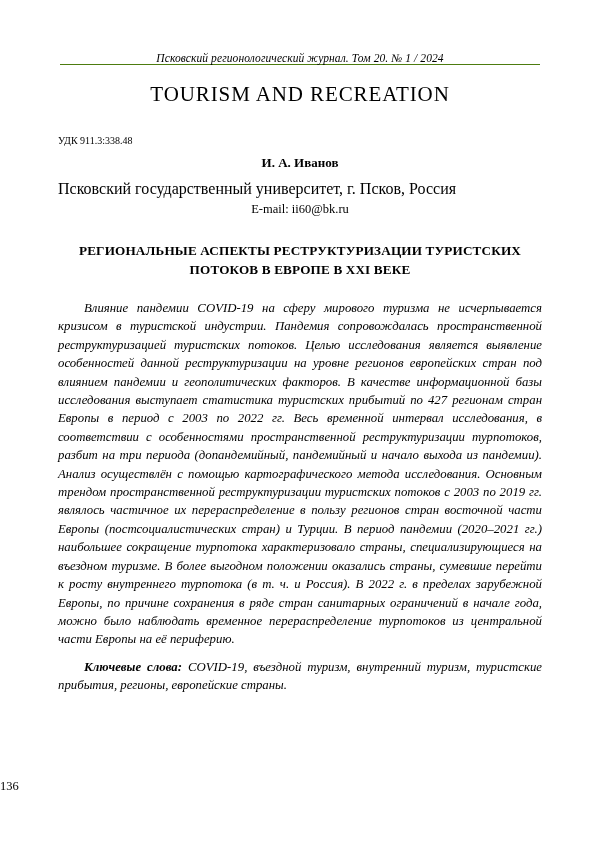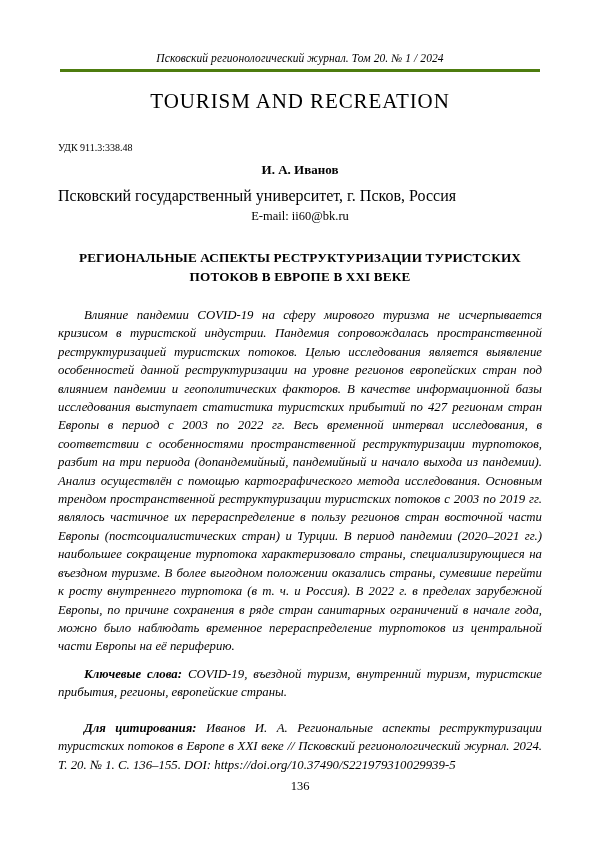--- a/index.html
+++ b/index.html
@@ -20,22 +20,21 @@
     height: 852px;
     box-sizing: border-box;
     padding: 52px 58px 24px 58px;
     position: relative;
   }
   .running-head {
     text-align: center;
     font-style: italic;
     font-size: 11.5px;
     letter-spacing: 0.1px;
-    padding-bottom: 5px;
-    border-bottom: 3px solid #4d7c0f;
+    border-bottom: 1px solid #4d7c0f;
     margin: 0 2px 0 2px;
   }
   .section-title {
     text-align: center;
     font-size: 21px;
     letter-spacing: 1.1px;
     margin-top: 16px;
     line-height: 1.25;
   }
   .section-title .ru {
@@ -114,21 +113,21 @@
     font-size: 12.8px;
     line-height: 1.44;
     text-align: justify;
     text-indent: 26px;
   }
   .page-number {
     position: absolute;
     bottom: 58px;
     left: 0;
     width: 600px;
-    text-align: center;
+    text-align: left;
     font-size: 12.5px;
   }
 </style>
 </head>
 <body>
 
 <div class="page">
 
   <div class="running-head">Псковский регионологический журнал. Том 20. № 1 / 2024</div>
 
@@ -146,19 +145,15 @@
 
   <div class="article-title">РЕГИОНАЛЬНЫЕ АСПЕКТЫ РЕСТРУКТУРИЗАЦИИ ТУРИСТСКИХ ПОТОКОВ В ЕВРОПЕ В XXI ВЕКЕ</div>
 
   <div class="abstract">Влияние пандемии COVID-19 на сферу мирового туризма не исчерпывается кризисом в туристской индустрии. Пандемия сопровождалась пространственной реструктуризацией туристских потоков. Целью исследования является выявление особенностей данной реструктуризации на уровне регионов европейских стран под влиянием пандемии и геополитических факторов. В качестве информационной базы исследования выступает статистика туристских прибытий по 427 регионам стран Европы в период с 2003 по 2022 гг. Весь временной интервал исследования, в соответствии с особенностями пространственной реструктуризации турпотоков, разбит на три периода (допандемийный, пандемийный и начало выхода из пандемии). Анализ осуществлён с помощью картографического метода исследования. Основным трендом пространственной реструктуризации туристских потоков с 2003 по 2019 гг. являлось частичное их перераспределение в пользу регионов стран восточной части Европы (постсоциалистических стран) и Турции. В период пандемии (2020–2021 гг.) наибольшее сокращение турпотока характеризовало страны, специализирующиеся на въездном туризме. В более выгодном положении оказались страны, сумевшие перейти к росту внутреннего турпотока (в т. ч. и Россия). В 2022 г. в пределах зарубежной Европы, по причине сохранения в ряде стран санитарных ограничений в начале года, можно было наблюдать временное перераспределение турпотоков из центральной части Европы на её периферию.</div>
 
   <div class="keywords">
     <b>Ключевые слова:</b> 
     <span>COVID-19, въездной туризм, внутренний туризм, туристские прибытия, регионы, европейские страны.</span>
   </div>
 
-  <div class="citation">
-    <b>Для цитирования:</b> 
-    <span>Иванов И. А. Региональные аспекты реструктуризации туристских потоков в Европе в XXI веке // Псковский регионологический журнал. 2024. Т. 20. № 1. С. 136–155. DOI: https://doi.org/10.37490/S221979310029939-5</span>
-  </div>
 
   <div class="page-number">136</div>
 </div>
 
 </body></html>

